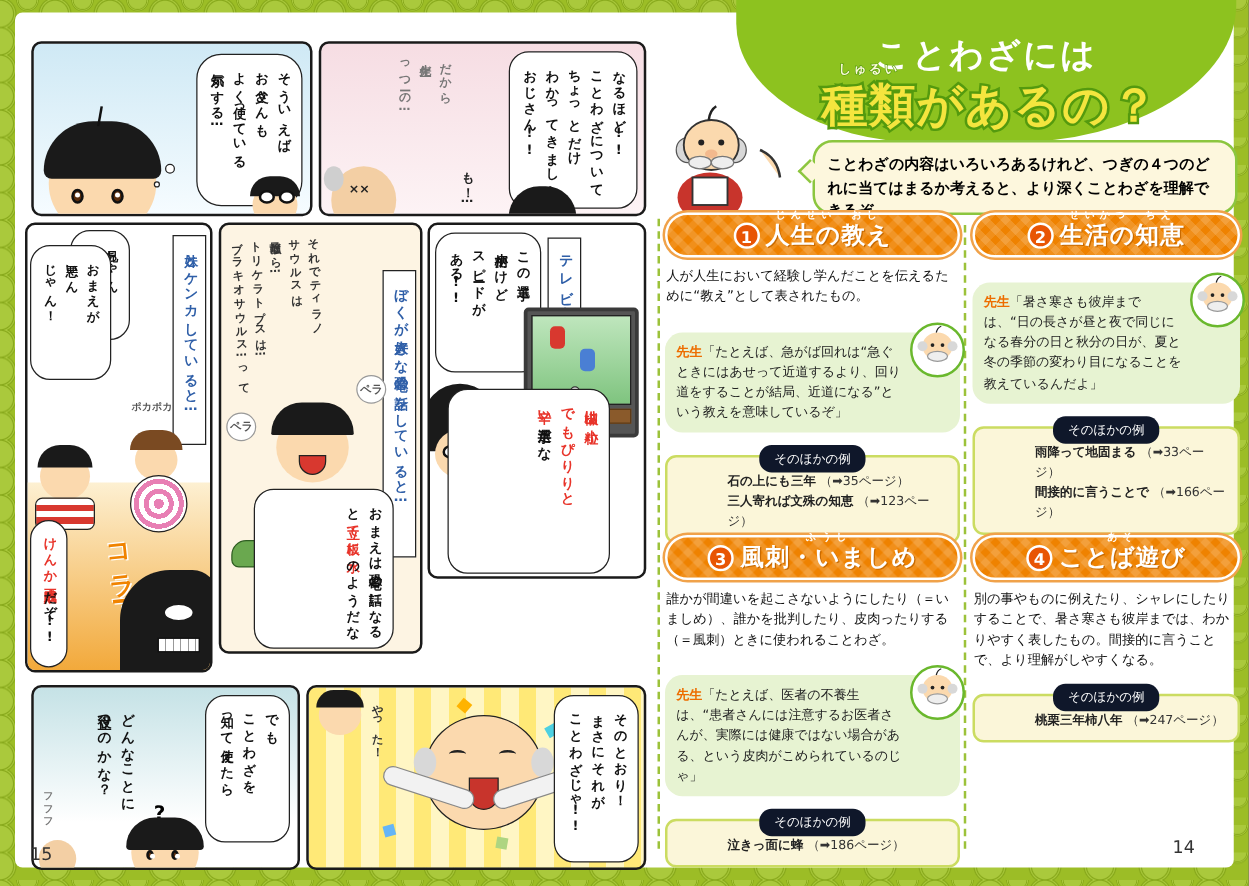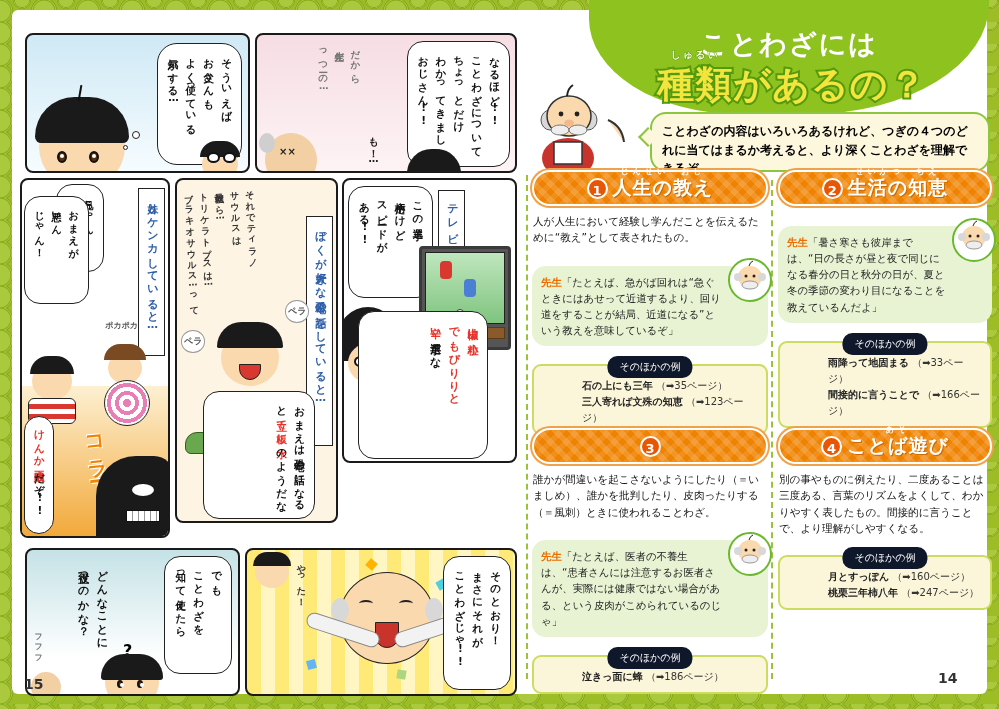--- a/index.html
+++ b/index.html
@@ -48,21 +48,21 @@
   .quote-speaker{color:#ed6d00;font-weight:bold;}
   .avatar{position:absolute;right:-4px;top:-8px;width:44px;height:44px;border-radius:50%;
     background:#fff;border:2px solid #6ab82d;overflow:hidden;}
   .ex-box{position:relative;margin-top:18px;background:#fbf6d9;border:2px solid #cbdc61;
     border-radius:9px;padding:12px 8px 7px;}
   .ex-label{position:absolute;top:-10px;left:50%;transform:translateX(-50%);background:#0f172a;
     color:#fff;font-size:10px;font-weight:normal;padding:4px 12px;border-radius:10px;white-space:nowrap;}
   .ex-line{font-size:10px;color:#222;line-height:1.6;margin-left:40px;}
   .ex-line b{font-weight:bold;}
   .ex-ref{font-weight:500;color:#333;}
-  .pagenum{position:absolute;font-size:14px;font-weight:bold;color:#333;}
+  .pagenum{position:absolute;font-size:14px;font-weight:normal;color:#333;}
   
   .comic{position:absolute;left:20px;top:28px;width:500px;height:662px;}
   .panel{position:absolute;background:#fff;border:2px solid #1a1a1a;border-radius:8px;overflow:hidden;}
   .v{writing-mode:vertical-rl;text-orientation:upright;white-space:pre-line;letter-spacing:1px;line-height:1.7;}
   .bub{position:absolute;background:#fff;border:1.5px solid #222;border-radius:16px;
     padding:7px 6px;font-size:10.5px;font-weight:600;color:#111;}
   .mutter{position:absolute;color:#777;font-size:9.5px;font-weight:600;}
   .narr{position:absolute;background:#fff;border:1.5px solid #222;padding:6px 3px;
     color:#2f5fa8;font-weight:bold;font-size:11px;}
   .sfx{position:absolute;font-weight:bold;}
@@ -138,20 +138,21 @@
       </div>
       <div class="ex-box">
         <div class="ex-label">そのほかの例</div>
         <div class="ex-line"><b>石の上にも三年</b> <span class="ex-ref">（➡35ページ）</span></div>
         <div class="ex-line"><b>三人寄れば文殊の知恵</b> <span class="ex-ref">（➡123ページ）</span></div>
       </div>
     </div>
     <div class="card" style="top:258px">
       <div class="sec-pill">
         <span class="sec-num">3</span>
+        <span class="sec-title-wrap"><span class="sec-furi">ふうし</span><span>風刺・いましめ</span></span>
       </div>
       <div class="sec-body">誰かが間違いを起こさないようにしたり（＝いましめ）、誰かを批判したり、皮肉ったりする（＝風刺）ときに使われることわざ。</div>
       <div class="quote-box">
         <div class="avatar">
           <svg width="40" height="40" viewBox="0 0 40 40">
               <ellipse cx="20" cy="17" rx="12" ry="11" fill="#fbd9ae"></ellipse>
               <circle cx="8" cy="17" r="4" fill="#d8d8d8"></circle>
               <circle cx="32" cy="17" r="4" fill="#d8d8d8"></circle>
               <circle cx="16" cy="16" r="1.5" fill="#222"></circle>
               <circle cx="24" cy="16" r="1.5" fill="#222"></circle>
@@ -192,24 +193,23 @@
         <div class="ex-label">そのほかの例</div>
         <div class="ex-line"><b>雨降って地固まる</b> <span class="ex-ref">（➡33ページ）</span></div>
         <div class="ex-line"><b>間接的に言うことで</b> <span class="ex-ref">（➡166ページ）</span></div>
       </div>
     </div>
     <div class="card" style="top:258px">
       <div class="sec-pill">
         <span class="sec-num">4</span>
         <span class="sec-title-wrap"><span class="sec-furi">あそ</span><span>ことば遊び</span></span>
       </div>
-      <div class="sec-body">別の事やものに例えたり、二度あることは三度ある、言葉のリズムをよくして、わかりやすく表したもの。間接的に言うことで、より理解がしやすくなる。</div>
+      <div class="sec-body">別の事やものに例えたり、シャレにしたりすることで、暑さ寒さも彼岸までは、わかりやすく表したもの。間接的に言うことで、より理解がしやすくなる。</div>
       <div class="ex-box">
         <div class="ex-label">そのほかの例</div>
-        <div class="ex-line"><b>月とすっぽん</b> <span class="ex-ref">（➡160ページ）</span></div>
         <div class="ex-line"><b>桃栗三年柿八年</b> <span class="ex-ref">（➡247ページ）</span></div>
       </div>
     </div>
   </div>
 
   <div class="comic">
 
     <div class="panel" style="left:5px;top:5px;width:225px;height:140px;background:linear-gradient(#cfe9f5,#f6fcff);">
       <div class="face" style="left:12px;bottom:-18px;width:86px;height:84px;"></div>
       <div class="hair" style="left:8px;bottom:28px;width:94px;height:46px;border-radius:50px 50px 8px 8px;"></div>

